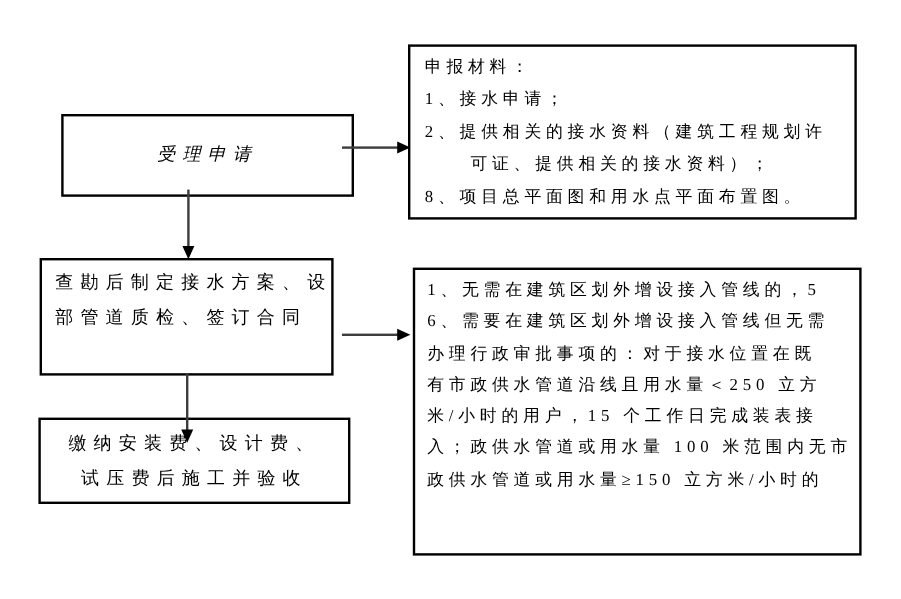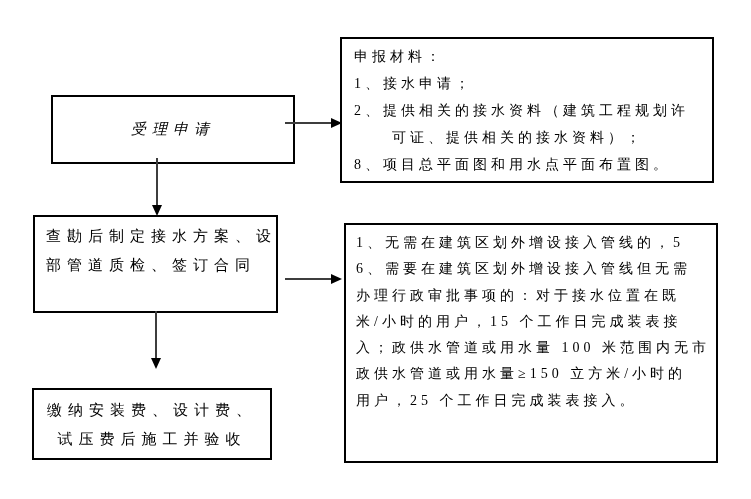--- a/index.html
+++ b/index.html
@@ -25,21 +25,21 @@
   
   .step-box {
     font-size: 15px;
     letter-spacing: 6px;
     line-height: 29px;
   }
   .step1 { left: 51px; top: 95px;  width: 244px; height: 69px;
            display: flex; align-items: center; justify-content: center; font-style: italic; }
   .step2 { left: 33px; top: 215px; width: 245px; height: 98px;
            padding: 5px 0 0 11px; }
-  .step3 { left: 32px; top: 388px; width: 240px; height: 72px;
+  .step3 { left: 32px; top: 348px; width: 260px; height: 72px;
            padding: 6px 0 0 0; text-align: center; }
   
   .note-box {
     font-size: 14px;
     letter-spacing: 4px;
     line-height: 27px;
   }
   .note1 { left: 340px; top: 37px;  width: 374px; height: 146px;
            padding: 4px 0 0 12px; }
   .note2 { left: 332px; top: 223px; width: 374px; height: 240px;
@@ -100,24 +100,24 @@
         <div class="line">可证、提供相关的接水资料）；</div>
         <div class="line">8、项目总平面图和用水点平面布置图。</div>
       </div>
   </div>
 
   <div class="box note-box note2">
     <div>
         <div class="line">1、无需在建筑区划外增设接入管线的，5</div>
         <div class="line">6、需要在建筑区划外增设接入管线但无需</div>
         <div class="line">办理行政审批事项的：对于接水位置在既</div>
+        <div class="line">有市政供水管道沿线且用水量＜250 立方</div>
         <div class="line">米/小时的用户，15 个工作日完成装表接</div>
         <div class="line">入；政供水管道或用水量 100 米范围内无市</div>
         <div class="line">政供水管道或用水量≥150 立方米/小时的</div>
-        <div class="line">用户，25 个工作日完成装表接入。</div>
       </div>
   </div>
 
   <div class="arrow arrow-down a-v1">
     <i class="shaft-v"></i>
     <i class="head-down"></i>
   </div>
 
   <div class="arrow arrow-down a-v2">
     <i class="shaft-v"></i>

